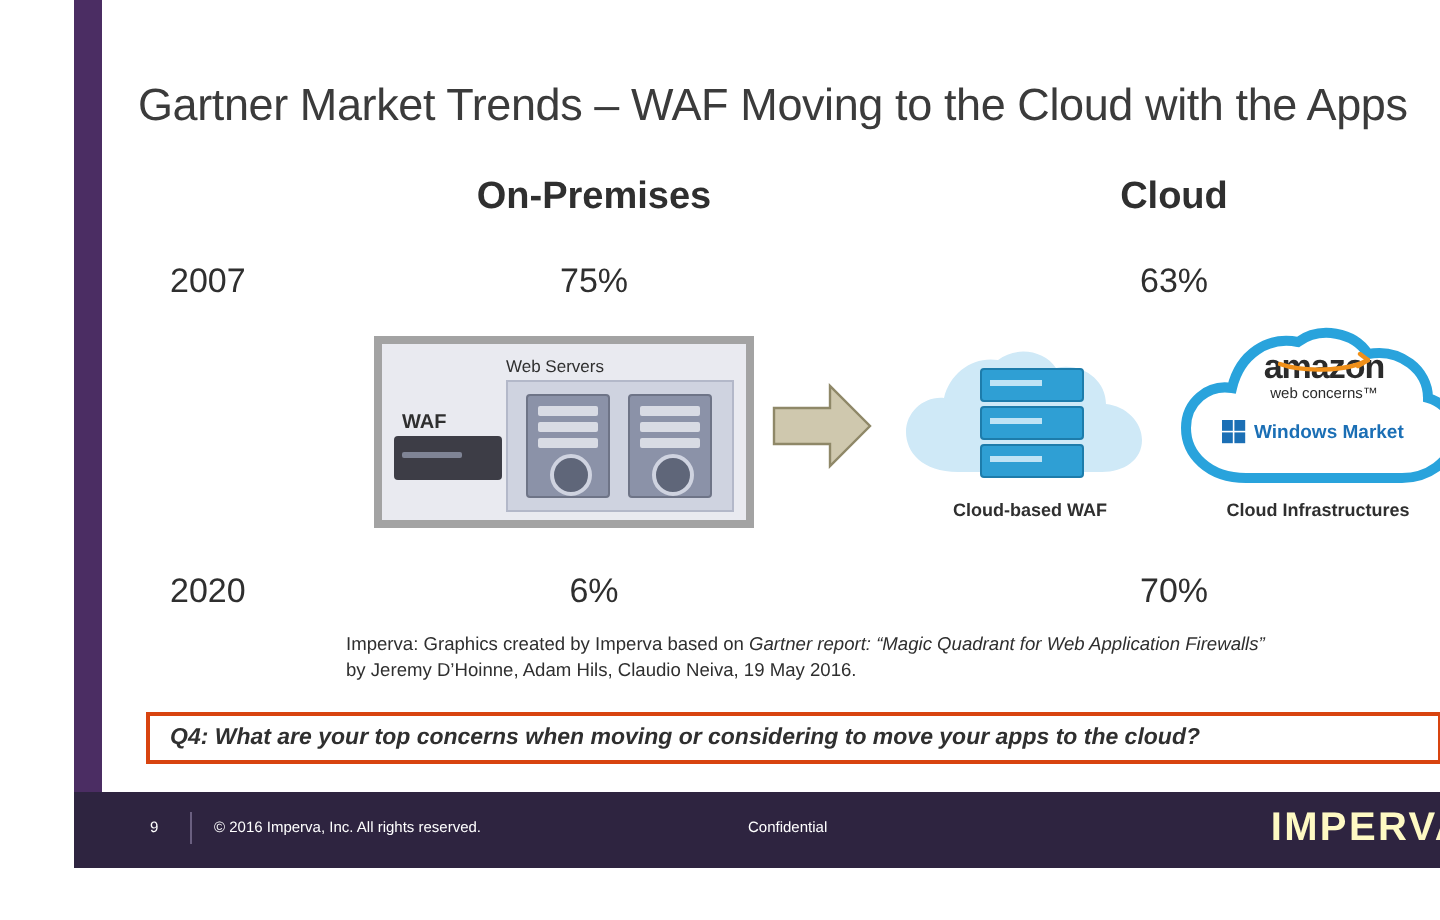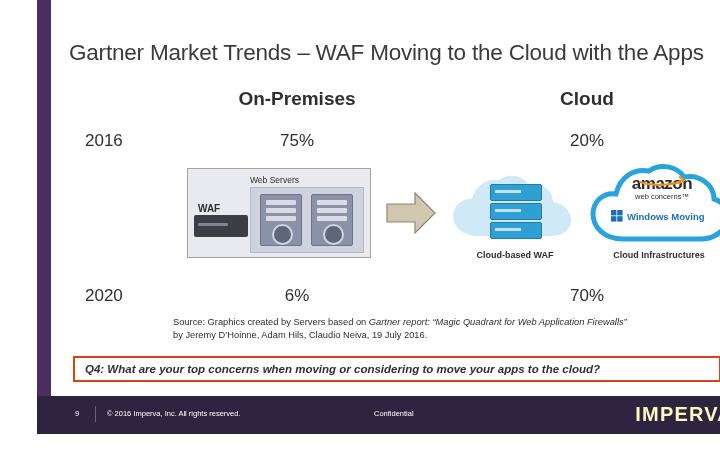--- a/index.html
+++ b/index.html
@@ -65,21 +65,21 @@
   .pct.cl2020 { left: 455px; top: 286px; width: 190px; }
 
   
   .onprem-box {
     position: absolute;
     left: 150px;
     top: 168px;
     width: 182px;
     height: 88px;
     background: #e9eaf0;
-    border: 1px solid #a3a3a3;
+    border: 4px solid #a3a3a3;
   }
   .onprem-box .webservers-label {
     position: absolute;
     left: 62px;
     top: 6px;
     font-size: 8.5px;
     color: #2f2f2f;
   }
   .waf-label {
     position: absolute;
@@ -362,23 +362,23 @@
 
 <div id="slide">
 
   <div class="left-bar"></div>
 
   <div class="title">Gartner Market Trends – WAF Moving to the Cloud with the Apps</div>
 
   <div class="col-head onprem">On-Premises</div>
   <div class="col-head cloud">Cloud</div>
 
-  <div class="year y2016">2016</div>
+  <div class="year y2016">2007</div>
   <div class="pct op2016">75%</div>
-  <div class="pct cl2016">20%</div>
+  <div class="pct cl2016">63%</div>
 
   <div class="year y2020">2020</div>
   <div class="pct op2020">6%</div>
   <div class="pct cl2020">70%</div>
 
   <div class="onprem-box">
     <div class="webservers-label">Web Servers</div>
     <div class="waf-label">WAF</div>
     <div class="waf-appliance"></div>
     <div class="server-group">
@@ -429,28 +429,28 @@
       <div class="a-word">amazon</div>
       <div class="a-sub">web concerns™</div>
     </div>
     <div class="azure-badge">
       <svg class="azure-logo" width="12" height="12" viewBox="0 0 12 12">
         <rect x="0" y="0" width="5.4" height="5.4" fill="#1b6fb5"></rect>
         <rect x="6.2" y="0" width="5.4" height="5.4" fill="#1b6fb5"></rect>
         <rect x="0" y="6.2" width="5.4" height="5.4" fill="#1b6fb5"></rect>
         <rect x="6.2" y="6.2" width="5.4" height="5.4" fill="#1b6fb5"></rect>
       </svg>
-      <span class="azure-text">Windows Moving</span>
+      <span class="azure-text">Windows Market</span>
     </div>
   </div>
   <div class="caption cloudinfra-cap">Cloud Infrastructures</div>
 
   <div class="source">
-    <span>Source: Graphics created by Servers based on </span><span class="ital">Gartner report: “Magic Quadrant for Web Application Firewalls”</span><br>
-    <span>by Jeremy D’Hoinne, Adam Hils, Claudio Neiva, 19 July 2016.</span>
+    <span>Imperva: Graphics created by Imperva based on </span><span class="ital">Gartner report: “Magic Quadrant for Web Application Firewalls”</span><br>
+    <span>by Jeremy D’Hoinne, Adam Hils, Claudio Neiva, 19 May 2016.</span>
   </div>
 
   <div class="qbox">
     <span class="qtext">Q4: What are your top concerns when moving or considering to move your apps to the cloud?</span>
   </div>
 
   <div class="footer">
     <span class="page-num">9</span>
     <span class="divider"></span>
     <span class="copyright">© 2016 Imperva, Inc. All rights reserved.</span>

